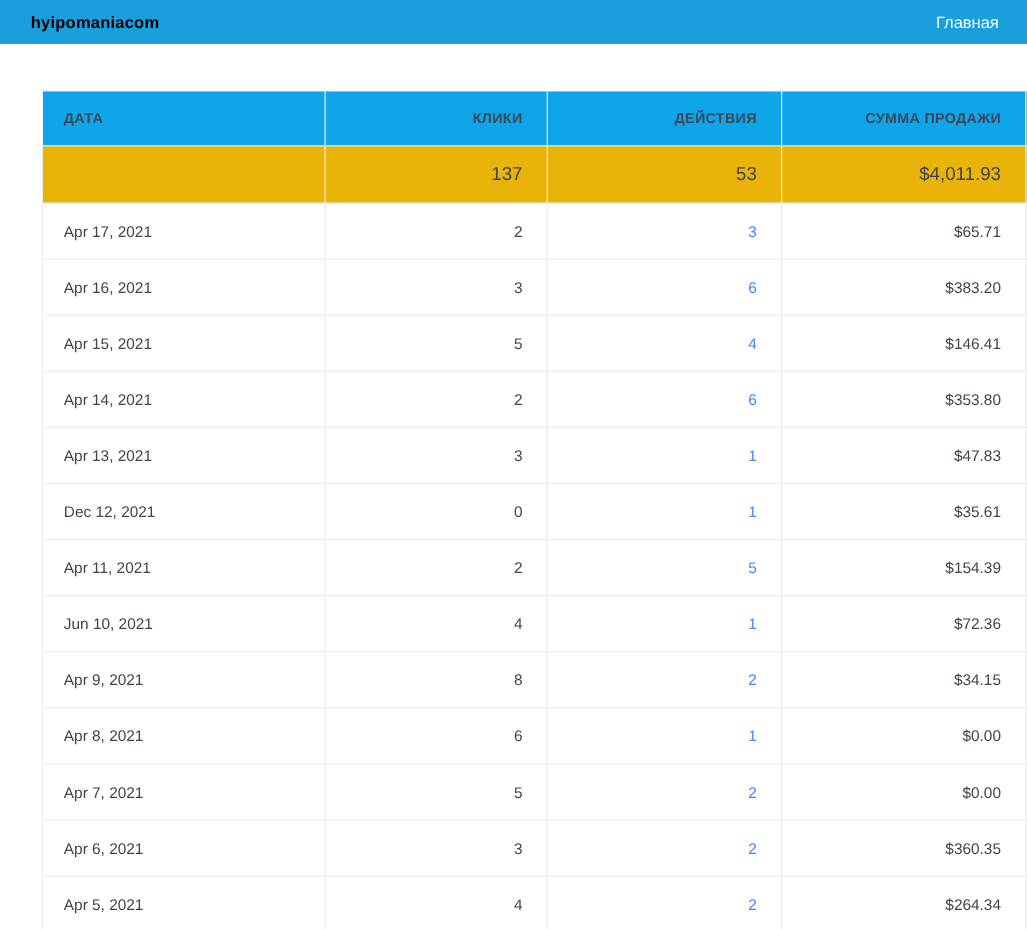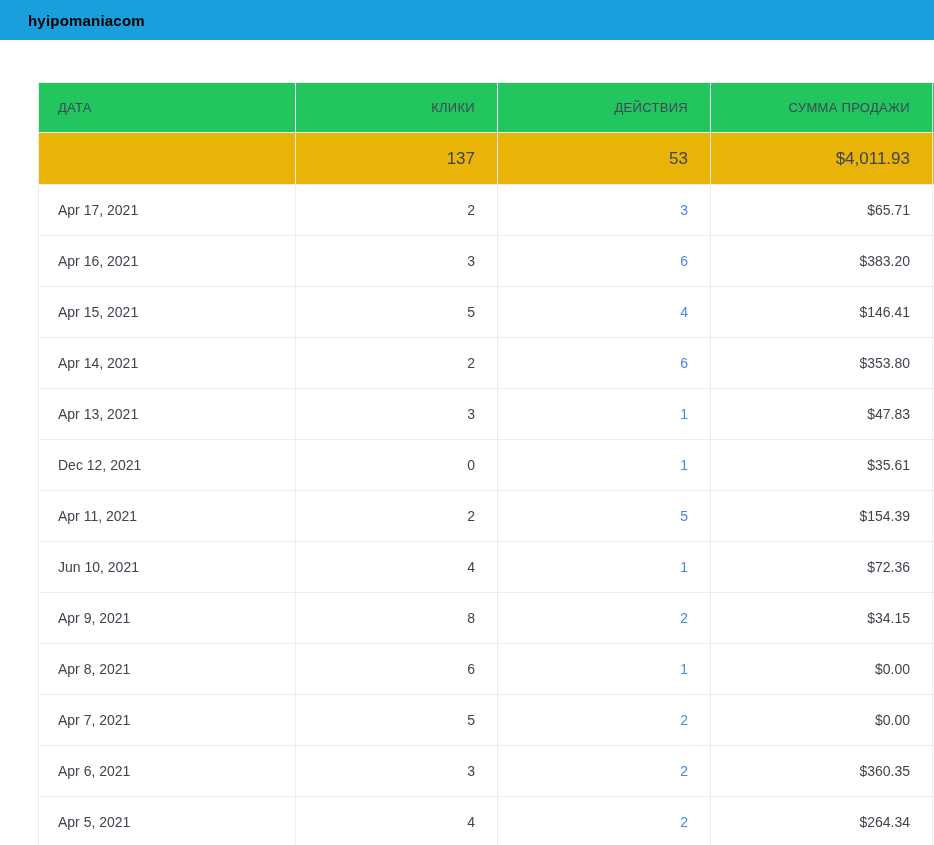--- a/index.html
+++ b/index.html
@@ -83,24 +83,24 @@
   col.c-actions{ width: 213px; }
   col.c-sales  { width: 222px; }
   col.c-extra  { width: 46px; }
   th, td {
     border-right: 1px solid #ececee;
     border-bottom: 1px solid #ececee;
     vertical-align: middle;
   }
   thead th {
     height: 50px;
-    background: #22c55e;
+    background: #0ea5e9;
     color: #3c4858;
     font-size: 13px;
-    font-weight: normal;
+    font-weight: bold;
     letter-spacing: .3px;
     text-transform: uppercase;
     text-align: right;
     padding: 0 22px;
     cursor: pointer;
   }
   thead th:first-child { text-align: left; padding-left: 19px; }
   tr.totals td {
     height: 52px;
     background: #eab308;
@@ -125,20 +125,23 @@
     cursor: pointer;
   }
 </style>
 </head>
 <body>
 
 <header class="appbar">
   <div class="brand">hyipomaniacom</div>
 
   <nav class="nav">
+    <div class="nav-item">
+      <span>Главная</span>
+    </div>
 
   </nav>
 </header>
 
 <div class="table-wrap">
   <table class="report">
     <colgroup>
       <col class="c-date">
         <col class="c-clicks">
         <col class="c-actions">

